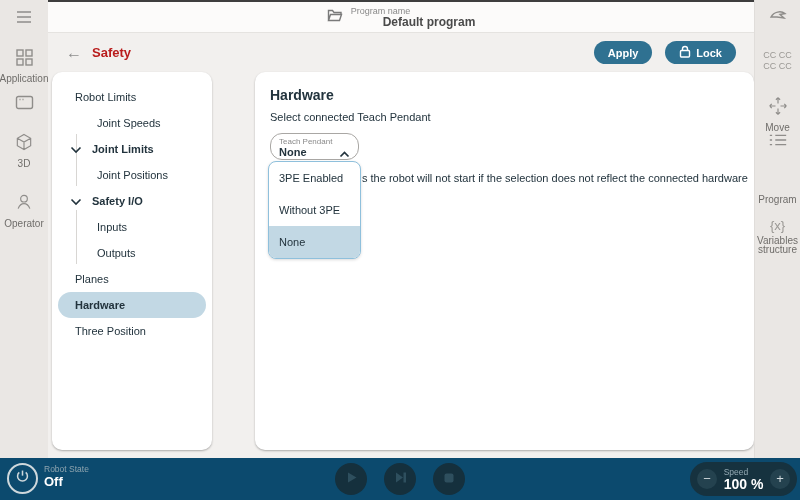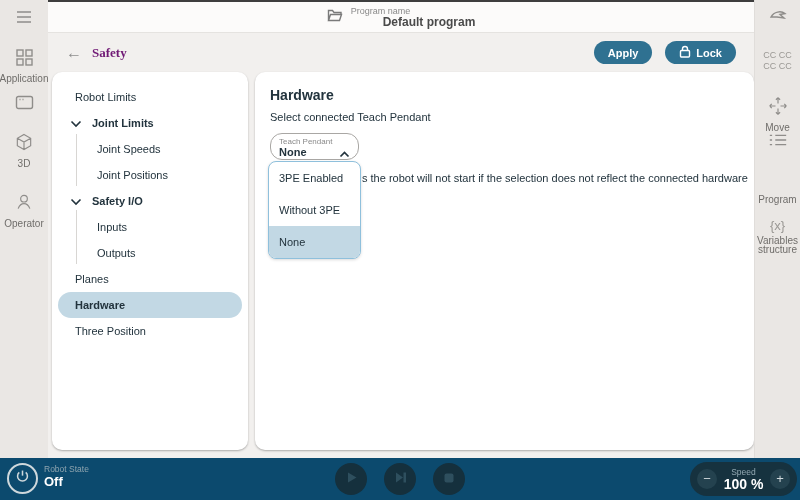--- a/index.html
+++ b/index.html
@@ -21,30 +21,30 @@
   .center { position:absolute; left:48px; right:46px; top:0; bottom:42px; }
   .topbar { position:absolute; left:0; right:0; top:0; height:33px; background:#fcfbfa;
             border-top:2px solid #3e3e3e; border-bottom:1px solid #e5e3e0;
             display:flex; align-items:center; justify-content:center; gap:8px; }
   .topbar .prog-label { font-size:9px; color:#8a8a8a; line-height:10px; }
   .topbar .prog-name { font-size:12px; font-weight:bold; color:#4a4a4a; line-height:13px;padding-left:32px; }
   .topbar svg { stroke:#7a7a7a; fill:none; stroke-width:1.4; }
 
   .subheader { position:absolute; left:0; right:0; top:33px; height:39px; display:flex; align-items:center; padding:0 18px; }
   .back-arrow { font-size:16px; color:#8d8d8d; margin-right:10px; cursor:pointer; line-height:16px; }
-  .page-title { font-size:13px; font-weight:bold; color:#701a75;font-family:Liberation Serif, serif; }
+  .page-title { font-size:13px; font-weight:bold; color:#b91c1c; }
   .spacer { flex:1; }
   .pill-btn { height:23px; border:none; border-radius:12px; background:#2f7191; color:#fff;
               font-family:"Liberation Sans",sans-serif; font-size:11px; font-weight:bold;
               padding:4px 14px; display:flex; align-items:center; gap:5px; cursor:pointer; }
   .pill-btn + .pill-btn { margin-left:13px; }
   .pill-btn svg { stroke:#fff; fill:none; stroke-width:1.4; }
 
   .card { position:absolute; background:#fff; border-radius:10px; box-shadow:0 1px 2px rgba(40,40,40,.35); }
-  .tree-card { left:4px; top:72px; width:196px; height:378px; padding-top:12px; overflow:hidden; }
+  .tree-card { left:4px; top:72px; width:160px; height:378px; padding-top:12px; overflow:hidden; }
   .main-card { left:207px; top:72px; width:499px; height:378px; }
 
   
   .t-item { height:26px; margin:0 6px; display:flex; align-items:center; border-radius:13px;
             font-size:11px; color:#22333d; position:relative; cursor:pointer; }
   .t-item.bold { font-weight:bold; }
   .t-item.selected { background:#c2d8e4; }
   .t-item .lbl { padding-left:17px; }
   .t-item.lvl1 .lbl { padding-left:39px; }
   .t-item.has-chev .lbl { padding-left:34px; }
@@ -80,21 +80,21 @@
   .rs-value { font-size:13px; font-weight:bold; color:#fff; line-height:16px; }
   .transport { position:absolute; left:50%; top:5px; transform:translateX(-50%); display:flex; gap:17px; }
   .t-btn { width:32px; height:32px; border-radius:50%; background:#15303d; border:none; cursor:pointer;
            display:flex; align-items:center; justify-content:center; }
   .t-btn svg { fill:#2e4f5e; stroke:none; }
   .speed-pill { position:absolute; right:3px; top:4px; width:107px; height:34px; border-radius:17px;
                 background:#16323f; display:flex; align-items:center; justify-content:space-between; padding:0 7px; }
   .step-btn { width:20px; height:20px; border-radius:50%; background:#24424f; border:none; color:#cfd8dc;
               font-family:"Liberation Sans",sans-serif; font-size:13px; line-height:18px; cursor:pointer;
               display:flex; align-items:center; justify-content:center; padding:0; }
-  .speed-mid { text-align:center; }
+  .speed-mid { }
   .speed-label { font-size:8.5px; color:#93a9b3; line-height:10px; }
   .speed-value { font-size:14px; font-weight:bold; color:#fff; line-height:14px; }
 </style>
 </head>
 <body>
 
 <div id="app">
 
   <aside class="rail left">
     <div class="rail-item" style="top:10px;">
@@ -207,30 +207,30 @@
       </button>
     </div>
 
     <section class="card tree-card">
       <div class="vline v1"></div>
       <div class="vline v2"></div>
 
       <div class="t-item lvl0">
         <span class="lbl">Robot Limits</span>
       </div>
+      <div class="t-item lvl1">
+        <span class="lbl">Joint Speeds</span>
+      </div>
       <div class="t-item lvl0 bold has-chev">
         <span class="t-chev">
           <svg width="12" height="8" viewBox="0 0 12 8">
               <path d="M1.5 1.5 6 6 10.5 1.5"></path>
             </svg>
         </span>
         <span class="lbl">Joint Limits</span>
-      </div>
-      <div class="t-item lvl1">
-        <span class="lbl">Joint Speeds</span>
       </div>
       <div class="t-item lvl1">
         <span class="lbl">Joint Positions</span>
       </div>
       <div class="t-item lvl0 bold has-chev">
         <span class="t-chev">
           <svg width="12" height="8" viewBox="0 0 12 8">
               <path d="M1.5 1.5 6 6 10.5 1.5"></path>
             </svg>
         </span>

